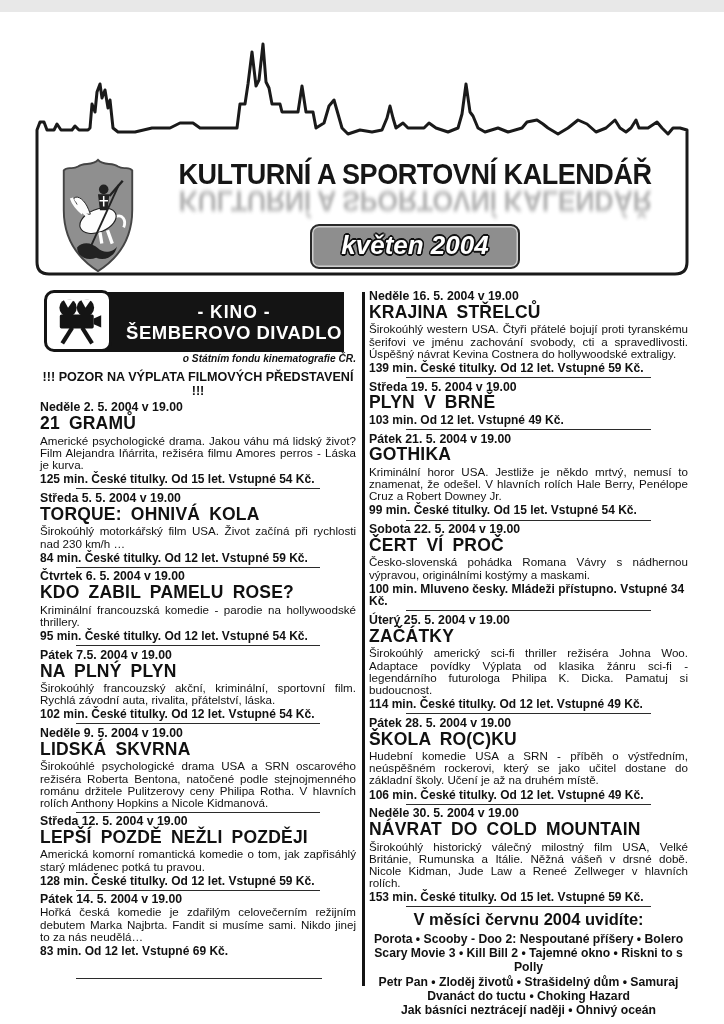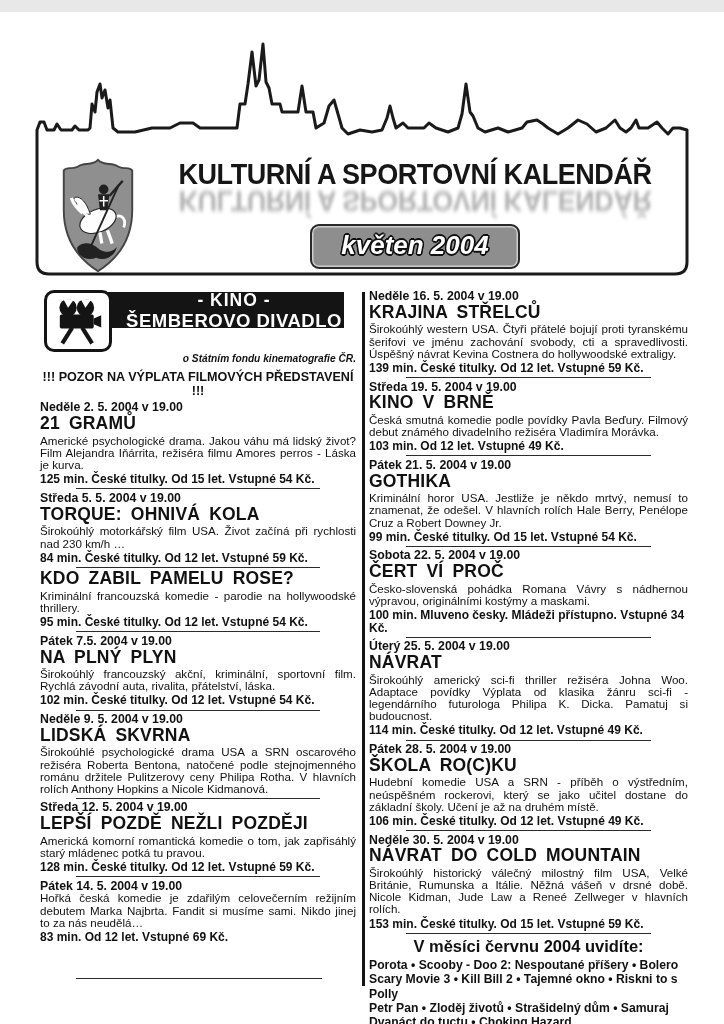--- a/index.html
+++ b/index.html
@@ -31,21 +31,21 @@
     box-shadow:inset 0 0 0 1.5px #cfcfcf;
   }
   
   .columns{position:absolute;left:40px;top:278px;width:648px;display:flex;align-items:flex-start;}
   .col-left{width:316px;position:relative;}
   .divider{width:3px;height:694px;background:#141414;margin:2px 4px 0 6px;flex:none;}
   .col-right{flex:1;min-width:0;}
   
   .kino-header{position:relative;height:60px;}
   .kino-bar{
-    position:absolute;left:26px;right:12px;top:2px;height:36px;background:#141414;
+    position:absolute;left:26px;right:12px;top:2px;height:60px;background:#141414;
     color:#fff;text-align:center;padding-left:58px;box-sizing:border-box;
     display:flex;flex-direction:column;justify-content:center;
   }
   .kino-line1{font-size:17.5px;font-weight:bold;line-height:20px;letter-spacing:1px;}
   .kino-line2{font-size:18.5px;font-weight:bold;line-height:21px;letter-spacing:.5px;}
   .camera-box{
     position:absolute;left:4px;top:0;width:62px;height:56px;background:#fff;
     border:3.5px solid #141414;border-radius:10px;display:flex;align-items:center;justify-content:center;
   }
   .surcharge{ text-align:right;font-weight:bold;font-style:italic;
@@ -54,21 +54,21 @@
   
   .film-date{font-size:12.3px;font-weight:bold;line-height:1.05;}
   .film-title{font-size:17.5px;font-weight:bold;line-height:1.0;word-spacing:4px;margin:1px 0 2px;letter-spacing:.2px;}
   .film-desc{font-size:11.6px;line-height:1.05;text-align:justify;}
   .film-details{font-size:12px;font-weight:bold;line-height:1.05;margin-top:2px;}
   .film-sep{border:none;border-top:1.3px solid #2b2b2b;width:77%;margin:2.5px auto;}
   .col-left .film:last-child .film-sep{display:none;}
   .left-bottom-line{position:absolute;left:36px;top:688px;width:246px;border-top:1.4px solid #2b2b2b;}
   
   .june-heading{text-align:center;font-weight:bold;font-size:16.5px;line-height:1.1;margin:3px 0 3px;}
-  .june-line{font-weight:bold;font-size:12.2px;line-height:1.18;}
+  .june-line{text-align:center;font-weight:bold;font-size:12.2px;line-height:1.18;}
 </style>
 </head>
 <body>
 
 <div class="page">
 
   <svg class="skyline-svg" width="664" height="262" viewBox="0 0 664 262" aria-hidden="true">
     <path fill="#ffffff" stroke="#1a1a1a" stroke-width="3" stroke-linejoin="round" d="M 7 242 L 7 110 L 10 102 L 14 102 L 17 110 L 24 110 L 27 104 L 31 110 L 42 110 L 45 106 L 49 110 L 58 110
          L 60 108 L 62 84 L 65 92 L 67 72 L 70 64 L 72 78 L 75 70 L 78 88 L 80 80 L 83 108
          L 88 112 L 105 112 L 122 108 L 140 108 L 150 103 L 163 103 L 170 108 L 196 108
@@ -139,20 +139,21 @@
 
   <div class="film">
     <div class="film-date">Středa 5. 5. 2004 v 19.00</div>
     <div class="film-title">TORQUE: OHNIVÁ KOLA</div>
     <div class="film-desc">Širokoúhlý motorkářský film USA. Život začíná při rychlosti nad 230 km/h …</div>
     <div class="film-details">84 min. České titulky. Od 12 let. Vstupné 59 Kč.</div>
     <hr class="film-sep">
   </div>
 
   <div class="film">
+    <div class="film-date">Čtvrtek 6. 5. 2004 v 19.00</div>
     <div class="film-title">KDO ZABIL PAMELU ROSE?</div>
     <div class="film-desc">Kriminální francouzská komedie - parodie na hollywoodské thrillery.</div>
     <div class="film-details">95 min. České titulky. Od 12 let. Vstupné 54 Kč.</div>
     <hr class="film-sep">
   </div>
 
   <div class="film">
     <div class="film-date">Pátek 7.5. 2004 v 19.00</div>
     <div class="film-title">NA PLNÝ PLYN</div>
     <div class="film-desc">Širokoúhlý francouzský akční, kriminální, sportovní film. Rychlá závodní auta, rivalita, přátelství, láska.</div>
@@ -191,22 +192,21 @@
   <div class="film">
     <div class="film-date">Neděle 16. 5. 2004 v 19.00</div>
     <div class="film-title">KRAJINA STŘELCŮ</div>
     <div class="film-desc">Širokoúhlý western USA. Čtyři přátelé bojují proti tyranskému šerifovi ve jménu zachování svobody, cti a spravedlivosti. Úspěšný návrat Kevina Costnera do hollywoodské extraligy.</div>
     <div class="film-details">139 min. České titulky. Od 12 let. Vstupné 59 Kč.</div>
     <hr class="film-sep">
   </div>
 
   <div class="film">
     <div class="film-date">Středa 19. 5. 2004 v 19.00</div>
-    <div class="film-title">KINO V BRNĚ</div>
-    <div class="film-desc">Česká smutná komedie podle povídky Pavla Beďury. Filmový debut známého divadelního režiséra Vladimíra Morávka.</div>
+    <div class="film-title">PLYN V BRNĚ</div>
     <div class="film-details">103 min. Od 12 let. Vstupné 49 Kč.</div>
     <hr class="film-sep">
   </div>
 
   <div class="film">
     <div class="film-date">Pátek 21. 5. 2004 v 19.00</div>
     <div class="film-title">GOTHIKA</div>
     <div class="film-desc">Kriminální horor USA. Jestliže je někdo mrtvý, nemusí to znamenat, že odešel. V hlavních rolích Hale Berry, Penélope Cruz a Robert Downey Jr.</div>
     <div class="film-details">99 min. České titulky. Od 15 let. Vstupné 54 Kč.</div>
     <hr class="film-sep">
@@ -215,21 +215,21 @@
   <div class="film">
     <div class="film-date">Sobota 22. 5. 2004 v 19.00</div>
     <div class="film-title">ČERT VÍ PROČ</div>
     <div class="film-desc">Česko-slovenská pohádka Romana Vávry s nádhernou výpravou, originálními kostýmy a maskami.</div>
     <div class="film-details">100 min. Mluveno česky. Mládeži přístupno. Vstupné 34 Kč.</div>
     <hr class="film-sep">
   </div>
 
   <div class="film">
     <div class="film-date">Úterý 25. 5. 2004 v 19.00</div>
-    <div class="film-title">NÁVRAT</div>
+    <div class="film-title">ZAČÁTKY</div>
     <div class="film-desc">Širokoúhlý americký sci-fi thriller režiséra Johna Woo. Adaptace povídky Výplata od klasika žánru sci-fi - legendárního futurologa Philipa K. Dicka. Pamatuj si budoucnost.</div>
     <div class="film-details">114 min. České titulky. Od 12 let. Vstupné 49 Kč.</div>
     <hr class="film-sep">
   </div>
 
   <div class="film">
     <div class="film-date">Pátek 28. 5. 2004 v 19.00</div>
     <div class="film-title">ŠKOLA RO(C)KU</div>
     <div class="film-desc">Hudební komedie USA a SRN - příběh o výstředním, neúspěšném rockerovi, který se jako učitel dostane do základní školy. Učení je až na druhém místě.</div>
     <div class="film-details">106 min. České titulky. Od 12 let. Vstupné 49 Kč.</div>

